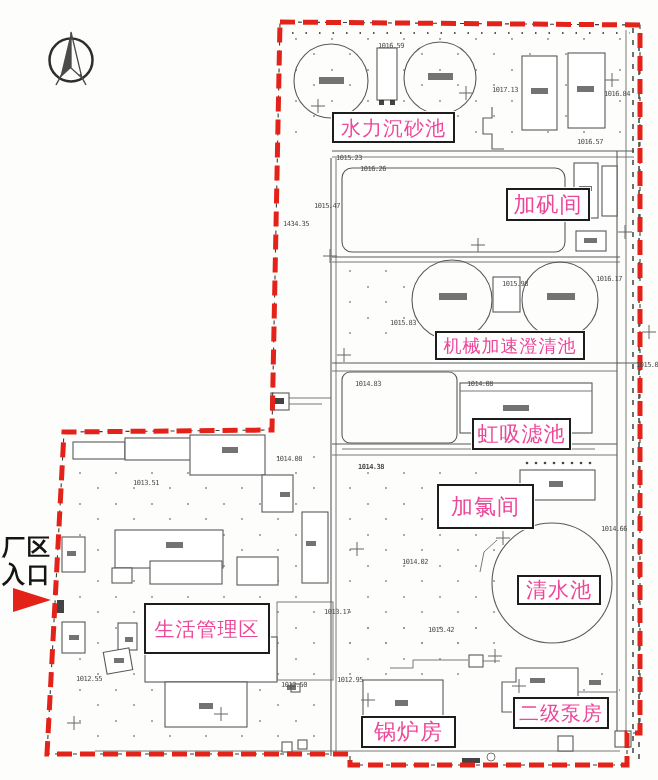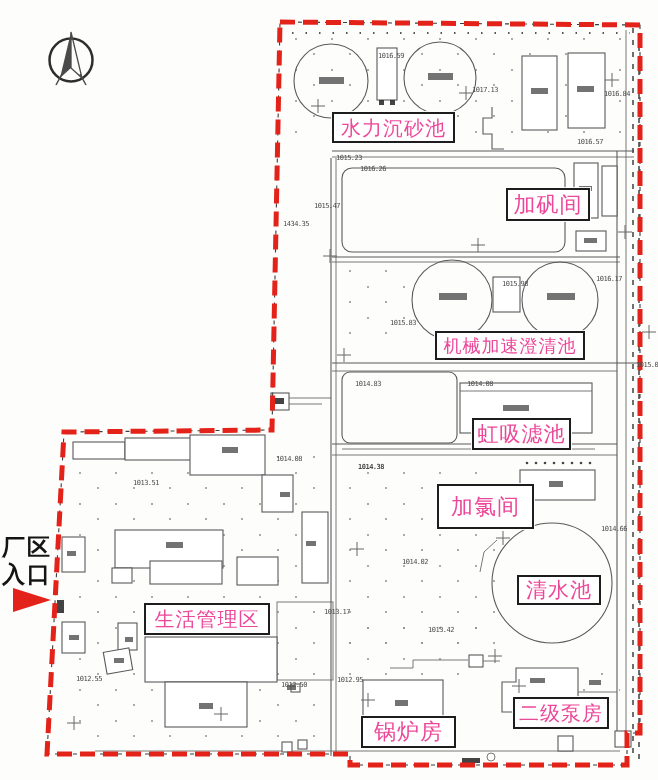--- a/index.html
+++ b/index.html
@@ -280,26 +280,26 @@
 
   <div class="layer">
       <div class="area-label" style="left: 332px; top: 112px; width: 123px; height: 31px; font-size: 20px;">水力沉砂池</div>
       <div class="area-label" style="left: 506px; top: 188px; width: 84px; height: 33px; font-size: 22px;">加矾间</div>
       <div class="area-label" style="left: 435px; top: 331px; width: 150px; height: 29px; font-size: 18px;">机械加速澄清池</div>
       <div class="area-label" style="left: 472px; top: 418px; width: 99px; height: 32px; font-size: 21px;">虹吸滤池</div>
       <div class="area-label" style="left: 437px; top: 484px; width: 97px; height: 45px; font-size: 22px;">加氯间</div>
       <div class="area-label" style="left: 517px; top: 575px; width: 84px; height: 30px; font-size: 21px;">清水池</div>
       <div class="area-label" style="left: 513px; top: 697px; width: 96px; height: 32px; font-size: 20px;">二级泵房</div>
       <div class="area-label" style="left: 361px; top: 716px; width: 95px; height: 32px; font-size: 22px;">锅炉房</div>
-      <div class="area-label" style="left: 144px; top: 603px; width: 126px; height: 32px; font-size: 20px;">生活管理区</div>
+      <div class="area-label" style="left: 144px; top: 603px; width: 126px; height: 51px; font-size: 20px;">生活管理区</div>
     </div>
 
   <div class="layer">
-      <span class="spot" style="left: 378px; top: 52px;">1016.59</span>
-      <span class="spot" style="left: 472px; top: 86px;">1017.13</span>
+      <span class="spot" style="left: 378px; top: 42px;">1016.59</span>
+      <span class="spot" style="left: 492px; top: 86px;">1017.13</span>
       <span class="spot" style="left: 604px; top: 90px;">1016.84</span>
       <span class="spot" style="left: 577px; top: 138px;">1016.57</span>
       <span class="spot" style="left: 336px; top: 154px;">1015.23</span>
       <span class="spot" style="left: 360px; top: 165px;">1016.26</span>
       <span class="spot" style="left: 314px; top: 202px;">1015.47</span>
       <span class="spot" style="left: 283px; top: 220px;">1434.35</span>
       <span class="spot" style="left: 502px; top: 280px;">1015.98</span>
       <span class="spot" style="left: 390px; top: 319px;">1015.83</span>
       <span class="spot" style="left: 596px; top: 275px;">1016.17</span>
       <span class="spot" style="left: 636px; top: 361px;">1015.0</span>

